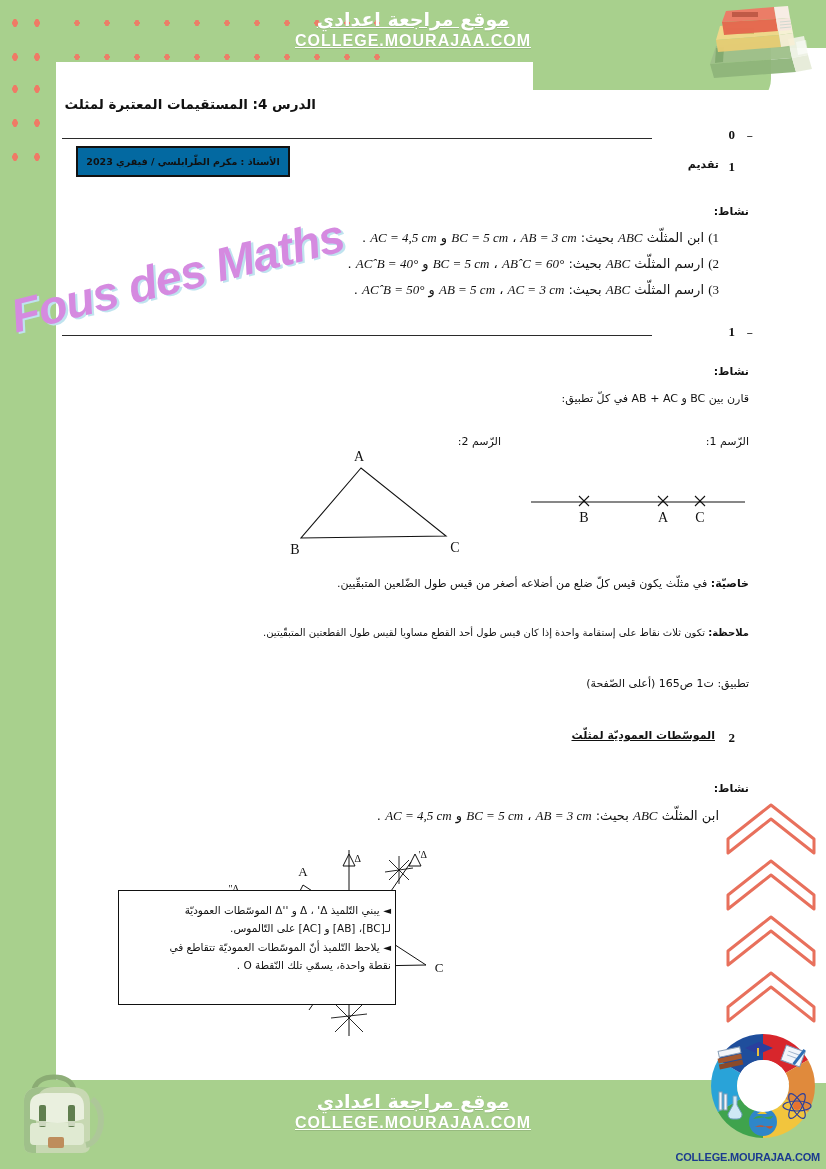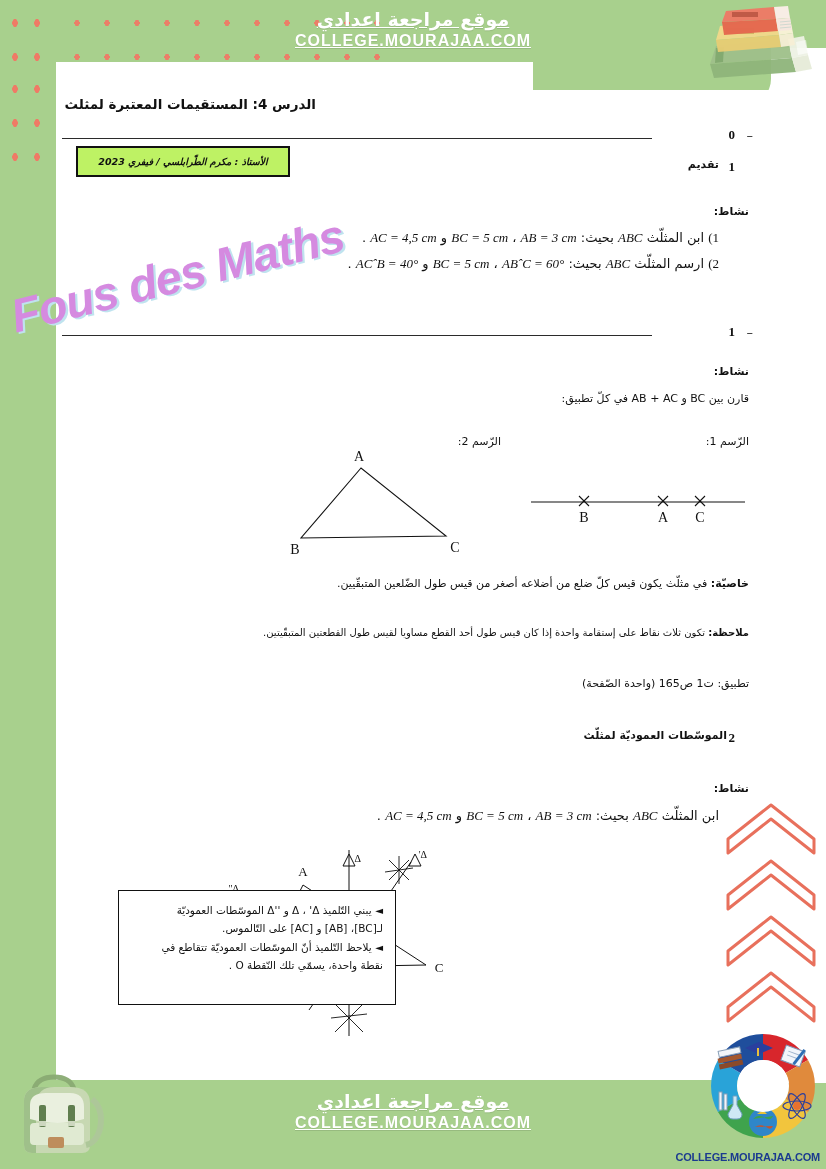--- a/index.html
+++ b/index.html
@@ -95,38 +95,38 @@
   .sect-num{
     position:absolute;font-size:13px;font-weight:bold;font-family:"Liberation Serif",serif;
   }
   .dash{position:absolute;font-size:13px;color:#2b2b2b;}
 
   .sect-head{
     position:absolute;font-size:11px;font-weight:bold;text-align:right;white-space:nowrap;
   }
   .teacher-box{
     position:absolute;left:20px;top:66px;width:210px;height:27px;
-    border:2px solid #111;background:#bef264;
+    border:2px solid #111;background:#0369a1;
     display:flex;align-items:center;justify-content:center;
-    font-size:9.5px;font-weight:bold;font-style:italic;
+    font-size:9.5px;font-weight:bold;
   }
   .lbl{position:absolute;font-size:11px;font-weight:bold;text-align:right;white-space:nowrap;}
   .para{position:absolute;font-size:11px;text-align:right;line-height:1.55;}
   .mathline{position:absolute;font-size:13px;white-space:nowrap;text-align:center;}
   .m{font-family:"Liberation Serif","DejaVu Serif",serif;font-style:italic;}
   .num{font-family:"Liberation Serif",serif;font-style:normal;}
 
   .bold{font-weight:bold;}
 
   .fig-cap{position:absolute;font-size:11px;font-weight:normal;white-space:nowrap;}
 
   .note-box{
     position:absolute;left:62px;top:810px;width:278px;height:115px;
     border:1px solid #111;background:#fff;
-    padding:10px 12px;box-sizing:border-box;
+    padding:10px 4px;box-sizing:border-box;
     font-size:10.5px;line-height:1.75;text-align:right;direction:rtl;
   }
 
   
   .watermark{
     position:absolute;left:5px;top:290px;width:360px;
     transform:rotate(-14deg);transform-origin:left top;
     font-family:"Liberation Sans",sans-serif;
     font-size:47px;font-weight:bold;font-style:italic;
     color:#d58ae0;
@@ -239,20 +239,32 @@
       <span class="m">ABC</span>
       <span>بحيث:</span>
       <span class="m">BC = 5 cm</span>
       <span>،</span>
       <span class="m">ABˆC = 60°</span>
       <span>و</span>
       <span class="m">ACˆB = 40°</span>
       <span>.</span>
     </div>
 
+    <div class="mathline" style="right:52px;top:202px;">
+      <span class="num">3)</span>
+      <span>ارسم المثلّث</span>
+      <span class="m">ABC</span>
+      <span>بحيث:</span>
+      <span class="m">AB = 5 cm</span>
+      <span>،</span>
+      <span class="m">AC = 3 cm</span>
+      <span>و</span>
+      <span class="m">ACˆB = 50°</span>
+      <span>.</span>
+    </div>
 
     <div class="rule rule-1"></div>
     <div class="dash" style="right:18px;top:245px;">–</div>
     <div class="sect-num" style="right:36px;top:244px;">1</div>
 
     <div class="lbl" style="right:22px;top:285px;">نشاط:</div>
     <div class="para" style="right:22px;top:310px;">قارن بين   BC   و   AB + AC   في كلّ تطبيق:</div>
 
     <div class="fig-cap" style="right:22px;top:355px;">الرّسم 1:</div>
     <div class="fig-cap" style="right:270px;top:355px;">الرّسم 2:</div>
@@ -286,24 +298,24 @@
     <div class="para" style="right:22px;top:495px;width:600px;">
       <span class="bold">خاصيّة:</span>
       <span>في مثلّث يكون قيس كلّ ضلع من أضلاعه أصغر من قيس طول الضّلعين المتبقّيين.</span>
     </div>
 
     <div class="para" style="right:22px;top:545px;width:640px;font-size:10px;">
       <span class="bold">ملاحظة:</span>
       <span>تكون ثلاث نقاط على إستقامة واحدة إذا كان قيس طول أحد القطع مساويا لقيس طول القطعتين المتبقّيتين.</span>
     </div>
 
-    <div class="para" style="right:22px;top:595px;">تطبيق: ت1 ص165 (واحدة الصّفحة)</div>
+    <div class="para" style="right:22px;top:595px;">تطبيق: ت1 ص165 (أعلى الصّفحة)</div>
 
     <div class="sect-num" style="right:36px;top:650px;">2</div>
-    <div class="sect-head" style="right:44px;top:649px;">الموسّطات العموديّة لمثلّث</div>
+    <div class="sect-head" style="right:56px;top:649px;text-decoration:underline;">الموسّطات العموديّة لمثلّث</div>
 
     <div class="lbl" style="right:22px;top:702px;">نشاط:</div>
 
     <div class="mathline" style="right:52px;top:728px;">
       <span>ابن المثلّث</span>
       <span class="m">ABC</span>
       <span>بحيث:</span>
       <span class="m">BC = 5 cm</span>
       <span>،</span>
       <span class="m">AB = 3 cm</span>

